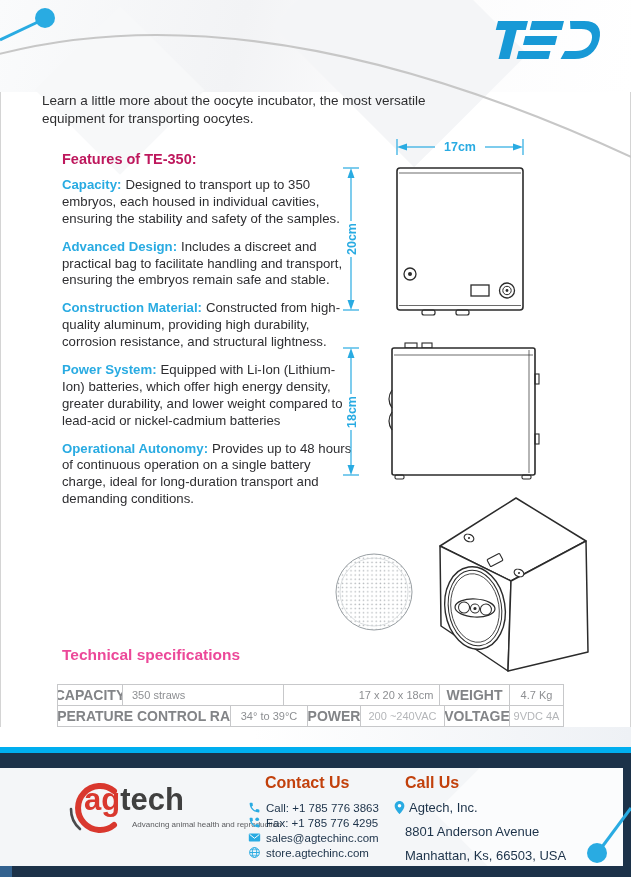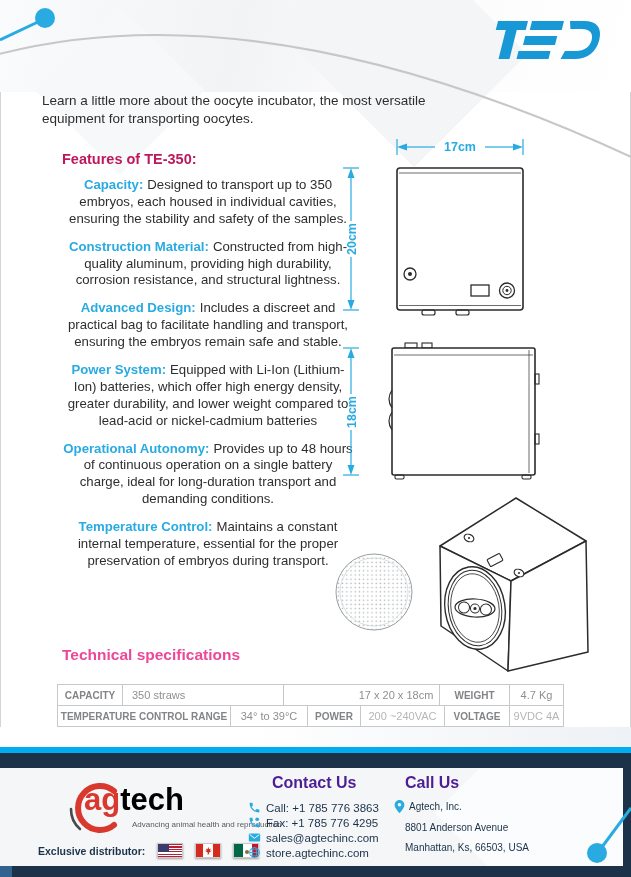--- a/index.html
+++ b/index.html
@@ -15,79 +15,79 @@
   .decor-tri2{position:absolute;left:60px;top:30px;width:120px;height:120px;background:#f7f8f9;transform:rotate(45deg);}
   svg.overlay{position:absolute;left:0;top:0;pointer-events:none;}
   
   .ted{position:absolute;left:487px;top:17px;width:120px;height:48px;}
   .sr{position:absolute;width:1px;height:1px;overflow:hidden;clip:rect(0 0 0 0);}
   
   .intro{position:absolute;left:42px;top:92px;width:440px;font-size:13.5px;line-height:1.32;color:#2e2e30;}
   
   .features{position:absolute;left:62px;top:151px;width:292px;}
   .features h3{margin:0 0 10px 0;font-size:14.5px;color:#be185d;}
-  .features p{margin:0 0 11px 0;font-size:13.2px;line-height:1.28;color:#2e2e31;text-align:center;}
+  .features p{margin:0 0 11px 0;font-size:13.2px;line-height:1.28;color:#2e2e31;}
   .lead{font-weight:bold;color:#29ABE2;margin-right:4px;}
   
   .diag{position:absolute;}
   #fv{left:335px;top:133px;}
   #sv{left:335px;top:338px;}
   #pv{left:333px;top:494px;}
   .dimtxt{font-size:12.5px;font-weight:bold;fill:#29ABE2;}
   
   .spec-heading{position:absolute;left:62px;top:646px;font-size:15.5px;font-weight:bold;color:#ec4899;}
   .spec-table{position:absolute;left:57px;top:684px;width:507px;border:1px solid #c7c8ca;border-bottom:none;}
   .spec-row{display:flex;height:21px;border-bottom:1px solid #c7c8ca;}
   .spec-cell{display:flex;align-items:center;justify-content:center;border-right:1px solid #c7c8ca;
     font-size:11px;color:#8d8f92;white-space:nowrap;overflow:hidden;}
   .spec-cell:last-child{border-right:none;}
-  .spec-cell.lab{font-size:10px;font-weight:bold;color:#828487;}
+  .spec-cell.lab{font-size:14px;font-weight:bold;color:#828487;}
   .spec-cell.light{color:#b4b6b9;}
   .spec-cell.left{justify-content:flex-start;padding-left:9px;}
   .r1 .spec-cell:nth-child(1){width:65px;}  .r1 .spec-cell:nth-child(2){width:161px;}
   .r1 .spec-cell:nth-child(3){width:69px;margin-top:35px;}  .r1 .spec-cell:nth-child(4){width:87px;}
   .r1 .spec-cell:nth-child(5){width:70px;}  .r1 .spec-cell:nth-child(6){width:53px;}
   .r2 .spec-cell:nth-child(1){width:173px;} .r2 .spec-cell:nth-child(2){width:77px;}
   .r2 .spec-cell:nth-child(3){width:53px;}  .r2 .spec-cell:nth-child(4){width:84px;}
   .r2 .spec-cell:nth-child(5){width:65px;}  .r2 .spec-cell:nth-child(6){width:53px;}
   
   .pre-footer{position:absolute;left:0;top:727px;width:631px;height:20px;
     background:linear-gradient(to right,#ffffff 40%,#eef1f5 100%);}
   .band-cyan{position:absolute;left:0;top:747px;width:631px;height:6px;background:#00AEEF;}
   .band-navy{position:absolute;left:0;top:753px;width:631px;height:124px;background:#1C3249;}
   .corner-sq{position:absolute;left:0;top:866px;width:12px;height:11px;background:#33628f;}
   .footer-panel{position:absolute;left:0;top:768px;width:623px;height:98px;background:#f4f6f8;overflow:hidden;}
   .panel-decor{position:absolute;left:470px;top:-40px;width:170px;height:170px;background:#fbfcfd;transform:rotate(45deg);}
   
   .aglogo{position:absolute;left:66px;top:776px;width:200px;height:64px;}
   .aglogo .word{position:absolute;left:18px;top:6px;font-size:31px;font-weight:bold;letter-spacing:0;}
   .aglogo .ag{color:#D9382E;}
-  .aglogo .tech{color:#000000;}
+  .aglogo .tech{color:#404040;}
   .aglogo .tag{position:absolute;left:66px;top:44px;font-size:8px;color:#5a5b5e;white-space:nowrap;}
   
   .dist-row{position:absolute;left:38px;top:843px;display:flex;align-items:center;gap:12px;}
   .dist-label{font-size:10.5px;font-weight:bold;color:#1C3249;}
   .flag{position:relative;width:26px;height:15px;border:1px solid #c9c9c9;background:#fff;
     box-shadow:0 1px 2px rgba(0,0,0,.35);overflow:hidden;flex:none;}
   .flag-usa{background:repeating-linear-gradient(to bottom,#B22234 0 1.2px,#ffffff 1.2px 2.4px);}
   .flag-usa .canton{position:absolute;left:0;top:0;width:11px;height:8px;background:#3C3B6E;}
   .flag-ca .bar{position:absolute;top:0;width:7px;height:15px;background:#d52b1e;}
   .flag-ca .bar.l{left:0;} .flag-ca .bar.r{right:0;}
   .flag-ca .leaf{position:absolute;left:8.5px;top:3px;width:7px;height:8px;background:#d52b1e;
     clip-path:polygon(50% 0,62% 28%,85% 20%,72% 48%,100% 48%,57% 72%,62% 100%,50% 86%,38% 100%,43% 72%,0 48%,28% 48%,15% 20%,38% 28%);}
   .flag-mx .band{position:absolute;top:0;width:8.67px;height:15px;}
   .flag-mx .g{left:0;background:#006847;} .flag-mx .w{left:8.67px;background:#fff;} .flag-mx .r{left:17.3px;background:#ce1126;}
   .flag-mx .emblem{position:absolute;left:10.5px;top:5.5px;width:4px;height:4px;border-radius:50%;background:#8a6d3b;}
   
   .contact{position:absolute;left:248px;top:774px;width:130px;}
   .visit{position:absolute;left:393px;top:774px;width:160px;}
-  .f-heading{font-size:16px;font-weight:bold;color:#4c1d95;margin:0 0 8px 24px;}
+  .f-heading{font-size:16px;font-weight:bold;color:#c2410c;margin:0 0 8px 17px;}
   .visit .f-heading{margin-left:12px;}
   .c-item{display:flex;align-items:center;gap:5px;height:15px;font-size:11.5px;color:#1C3249;white-space:nowrap;}
-  .v-line{font-size:10px;color:#1C3249;margin:0 0 9px 12px;white-space:nowrap;}
+  .v-line{font-size:13px;color:#1C3249;margin:0 0 9px 12px;white-space:nowrap;}
   .v-first{display:flex;align-items:center;gap:3px;margin-left:0;}
   .icon13{width:13px;height:13px;flex:none;}
   
 </style>
 </head>
 <body>
 
 <div id="page">
 
   <div class="top-banner">
@@ -115,25 +115,24 @@
         <path d="M84 4 h14 c13 0 20 7 20 19 s-7 19 -20 19 h-14 l2.4-8 h11 c8.5 0 13-4.2 13-11 s-4.5-11-13-11 h-11 z"></path>
       </g>
     </svg>
   </div>
 
   <div class="intro">Learn a little more about the oocyte incubator, the most versatile equipment for transporting oocytes.</div>
 
   <div class="features">
     <h3>Features of TE-350:</h3>
     <p><span class="lead">Capacity:</span><span>Designed to transport up to 350 embryos, each housed in individual cavities, ensuring the stability and safety of the samples.</span></p>
+    <p><span class="lead">Advanced Design:</span><span>Includes a discreet and practical bag to facilitate handling and transport, ensuring the embryos remain safe and stable.</span></p>
     <p><span class="lead">Construction Material:</span><span>Constructed from high-quality aluminum, providing high durability, corrosion resistance, and structural lightness.</span></p>
-    <p><span class="lead">Advanced Design:</span><span>Includes a discreet and practical bag to facilitate handling and transport, ensuring the embryos remain safe and stable.</span></p>
     <p><span class="lead">Power System:</span><span>Equipped with Li-Ion (Lithium-Ion) batteries, which offer high energy density, greater durability, and lower weight compared to lead-acid or nickel-cadmium batteries</span></p>
     <p><span class="lead">Operational Autonomy:</span><span>Provides up to 48 hours of continuous operation on a single battery charge, ideal for long-duration transport and demanding conditions.</span></p>
-    <p><span class="lead">Temperature Control:</span><span>Maintains a constant internal temperature, essential for the proper preservation of embryos during transport.</span></p>
   </div>
 
   <svg id="fv" class="diag" width="250" height="192" viewBox="0 0 250 192">
     <g stroke="#29ABE2" stroke-width="1.2">
       <line x1="62" y1="6" x2="62" y2="22"></line>
         <line x1="188" y1="6" x2="188" y2="22"></line>
       <line x1="70" y1="14" x2="100" y2="14"></line>
         <line x1="150" y1="14" x2="180" y2="14"></line>
       <line x1="8" y1="35" x2="24" y2="35"></line>
         <line x1="8" y1="177" x2="24" y2="177"></line>
@@ -265,37 +264,20 @@
 
   <div class="aglogo">
     <svg width="58" height="58" style="position:absolute;left:2px;top:4px;">
       <path d="M46 11 A22 22 0 1 0 46 45" fill="none" stroke="#D9382E" stroke-width="6" stroke-linecap="round"></path>
       <path d="M12 49 A26 26 0 0 1 3 29" fill="none" stroke="#4a4a4c" stroke-width="2.6" stroke-linecap="round"></path>
     </svg>
     <div class="word"><span class="ag">ag</span><span class="tech">tech</span></div>
     <div class="tag">Advancing animal health and reproduction</div>
   </div>
 
-  <div class="dist-row">
-    <span class="dist-label">Exclusive distributor:</span>
-    <span class="flag flag-usa">
-        <span class="canton"></span>
-      </span>
-    <span class="flag flag-ca">
-        <span class="bar l"></span>
-        <span class="leaf"></span>
-        <span class="bar r"></span>
-      </span>
-    <span class="flag flag-mx">
-        <span class="band g"></span>
-        <span class="band w"></span>
-        <span class="band r"></span>
-        <span class="emblem"></span>
-      </span>
-  </div>
 
   <div class="contact">
     <div class="f-heading">Contact Us</div>
     <div class="c-item">
       <svg class="icon13" viewBox="0 0 24 24">
           <path fill="#29ABE2" d="M6.62 10.79c1.44 2.83 3.76 5.14 6.59 6.59l2.2-2.2c.27-.27.67-.36 1.02-.24 1.12.37 2.33.57 3.57.57.55 0 1 .45 1 1V20c0 .55-.45 1-1 1-9.39 0-17-7.61-17-17 0-.55.45-1 1-1h3.5c.55 0 1 .45 1 1 0 1.25.2 2.45.57 3.57.11.35.03.74-.25 1.02l-2.2 2.2z"></path>
         </svg>
       <span>Call: +1 785 776 3863</span>
     </div>
     <div class="c-item">

